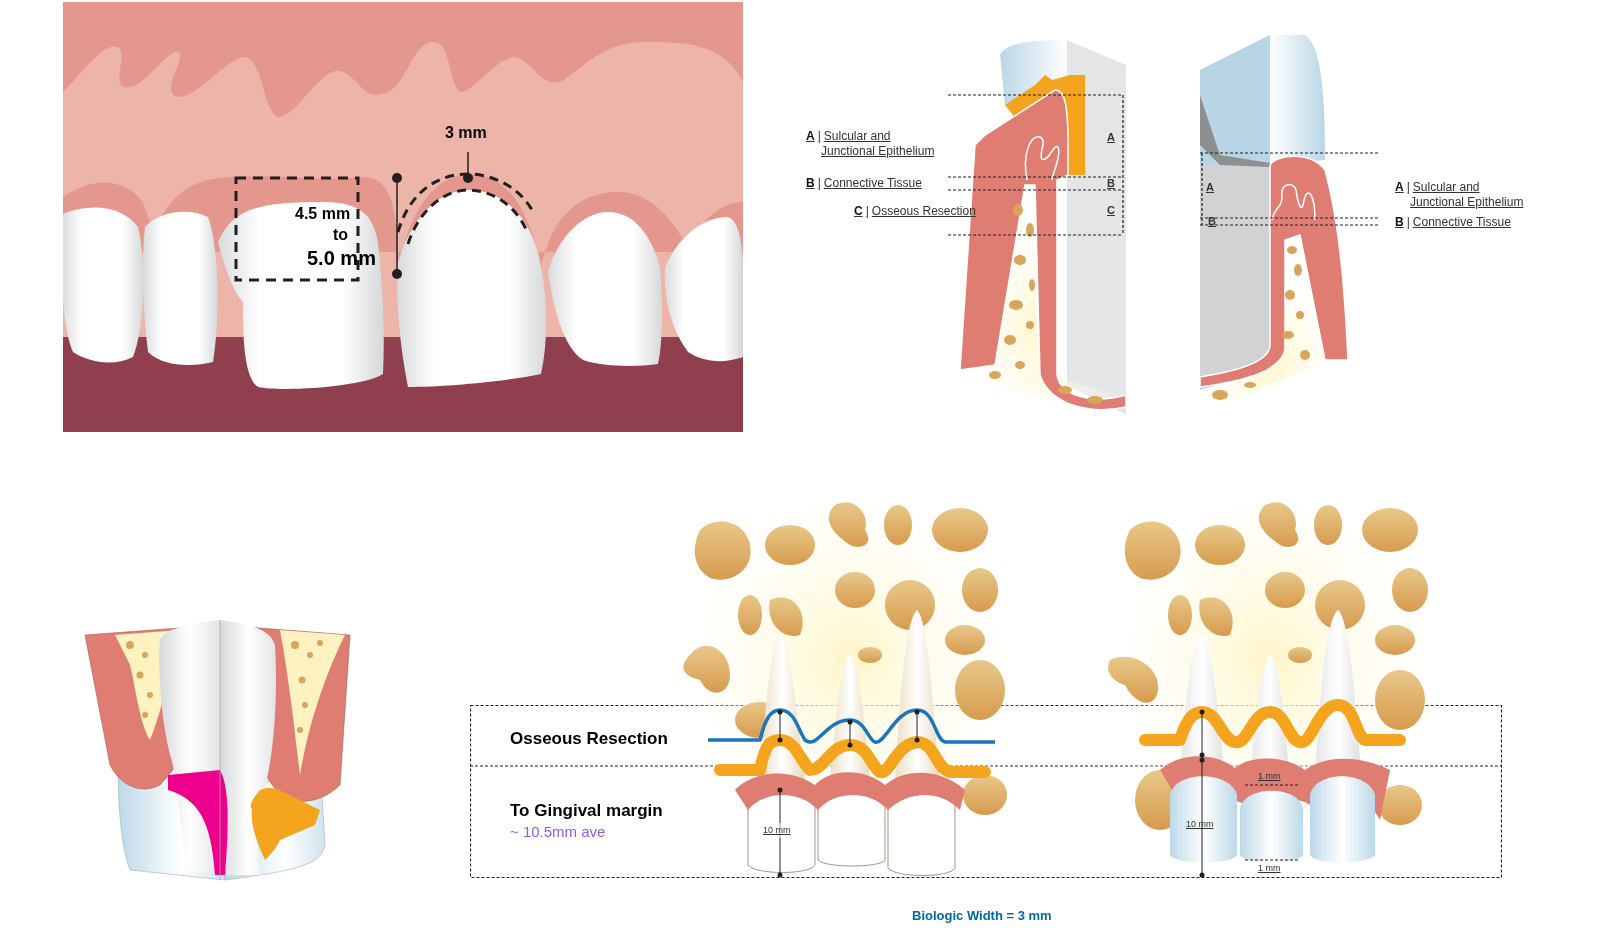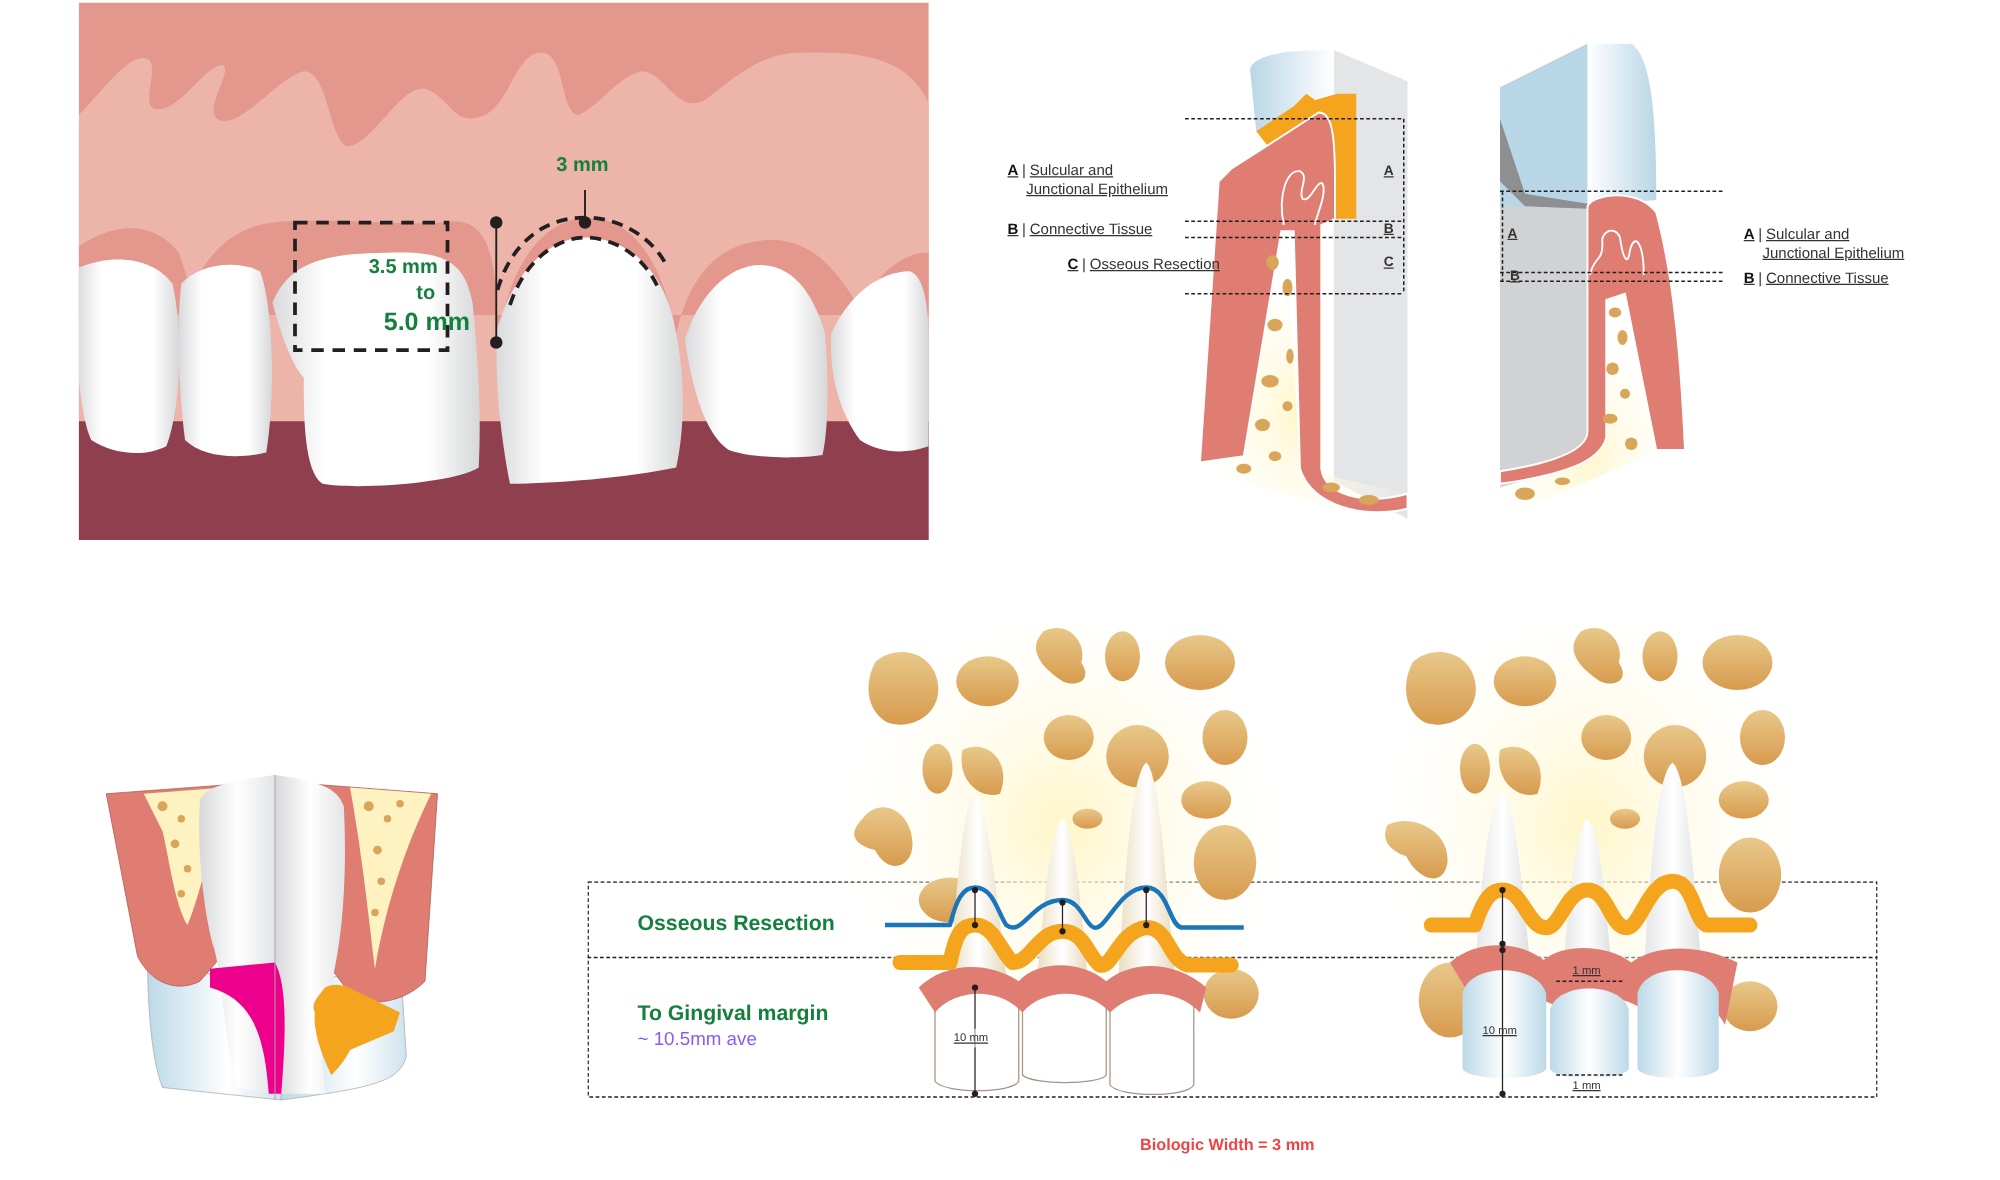--- a/index.html
+++ b/index.html
@@ -1,23 +1,23 @@
 <!DOCTYPE html>
 <html><head>
 <meta charset="utf-8">
 <style>
   html,body{margin:0;padding:0;background:#ffffff;}
   body{width:1600px;height:944px;position:relative;overflow:hidden;font-family:"Liberation Sans","DejaVu Sans",sans-serif;color:#231f20;}
   .panel{position:absolute;}
   .lbl{position:absolute;font-size:12px;line-height:15px;color:#333;white-space:nowrap;text-decoration:underline;}
   .lbl b{font-weight:700;color:#111;}
   .lbl .sep{margin:0 3px;}
-  .big{position:absolute;font-size:17px;font-weight:700;color:#15803d;white-space:nowrap;}
+  .big{position:absolute;font-size:17px;font-weight:700;color:#000000;white-space:nowrap;}
   .sub{position:absolute;font-size:15px;color:#8b5cf6;white-space:nowrap;}
-  .caption{position:absolute;font-size:13px;font-weight:700;color:#ef4444;white-space:nowrap;}
+  .caption{position:absolute;font-size:13px;font-weight:700;color:#0369a1;white-space:nowrap;}
 </style>
 </head>
 <body>
 
 <div class="panel" style="left:63px;top:2px;width:680px;height:430px;">
   <svg width="680" height="430" viewBox="0 0 680 430">
     <rect x="0" y="0" width="680" height="430" fill="#e4978d"></rect>
     <path fill="#edb4aa" d="M0,90 C20,70 40,40 55,45 C65,50 50,80 60,85 C80,90 100,50 115,50 C125,55 95,90 115,95 C135,95 160,60 180,55 C200,55 200,110 215,115 C235,115 260,60 280,70 C300,80 300,100 325,90 C345,80 350,40 370,40 C390,40 385,90 400,90 C420,80 430,60 450,55 C470,55 480,95 505,75 C525,60 545,40 580,40 C620,40 660,40 680,80 L680,430 L0,430 Z"></path>
 
     <path fill="#e4978d" d="M0,195 C30,175 60,175 80,200 L90,230 C110,185 140,175 170,175 C220,172 260,180 300,175 C330,175 335,210 335,270 C345,210 370,175 405,172 C440,172 465,200 478,265 C490,210 520,190 555,190 C590,190 610,220 625,245 C640,215 660,200 680,200 L680,250 L0,250 Z"></path>
@@ -43,21 +43,21 @@
     <line x1="334" y1="176" x2="334" y2="272" stroke="#231f20" stroke-width="1.5"></line>
     <circle cx="334" cy="176" r="5" fill="#231f20"></circle>
     <circle cx="334" cy="272" r="5" fill="#231f20"></circle>
 
     <path d="M335,230 C345,195 370,172 405,172 C435,172 460,190 470,210" fill="none" stroke="#231f20" stroke-width="3" stroke-dasharray="9,6"></path>
     <path d="M345,242 C355,210 380,188 405,188 C430,188 455,205 465,232" fill="none" stroke="#231f20" stroke-width="3" stroke-dasharray="9,6"></path>
     <line x1="405" y1="150" x2="405" y2="172" stroke="#231f20" stroke-width="1.5"></line>
     <circle cx="405" cy="176" r="5" fill="#231f20"></circle>
   </svg>
   <div class="big" style="left:382px;top:122px;font-size:16px;">3 mm</div>
-  <div class="big" style="left:232px;top:203px;font-size:16px;">3.5 mm</div>
+  <div class="big" style="left:232px;top:203px;font-size:16px;">4.5 mm</div>
   <div class="big" style="left:270px;top:224px;font-size:16px;text-align:right;">to</div>
   <div class="big" style="left:232px;top:245px;font-size:20px;margin-left:12px;">5.0 mm</div>
 </div>
 
 <div class="panel" style="left:790px;top:35px;width:360px;height:390px;">
   <svg width="360" height="390" viewBox="0 0 360 390">
     <defs>
       <linearGradient id="crownL" x1="0" x2="1">
           <stop offset="0" stop-color="#b9d6e6"></stop>
           <stop offset="1" stop-color="#ffffff"></stop>

